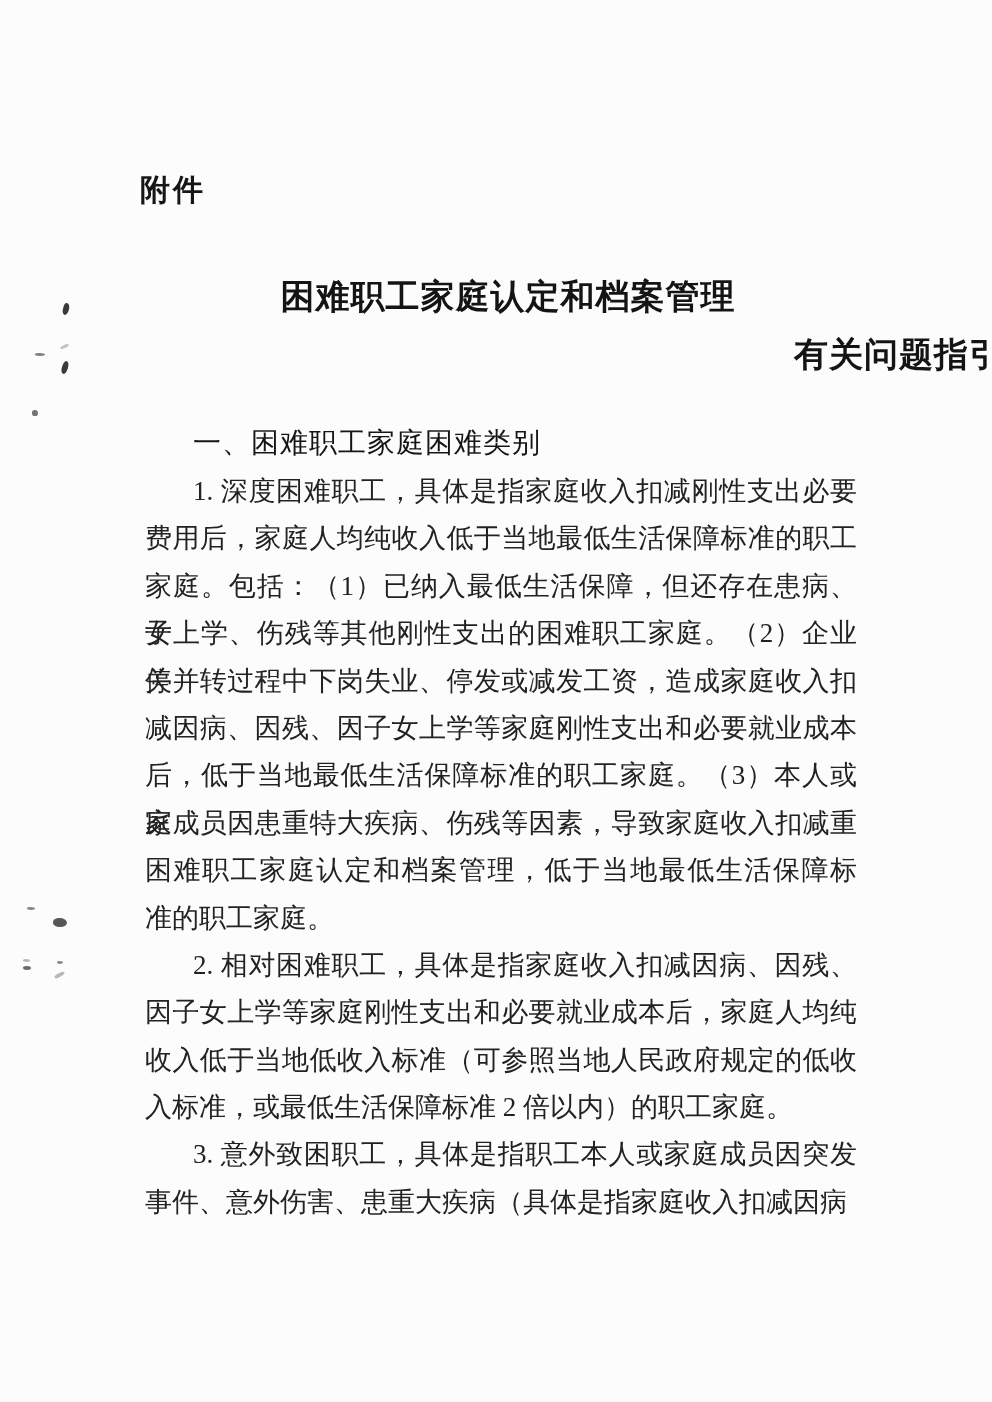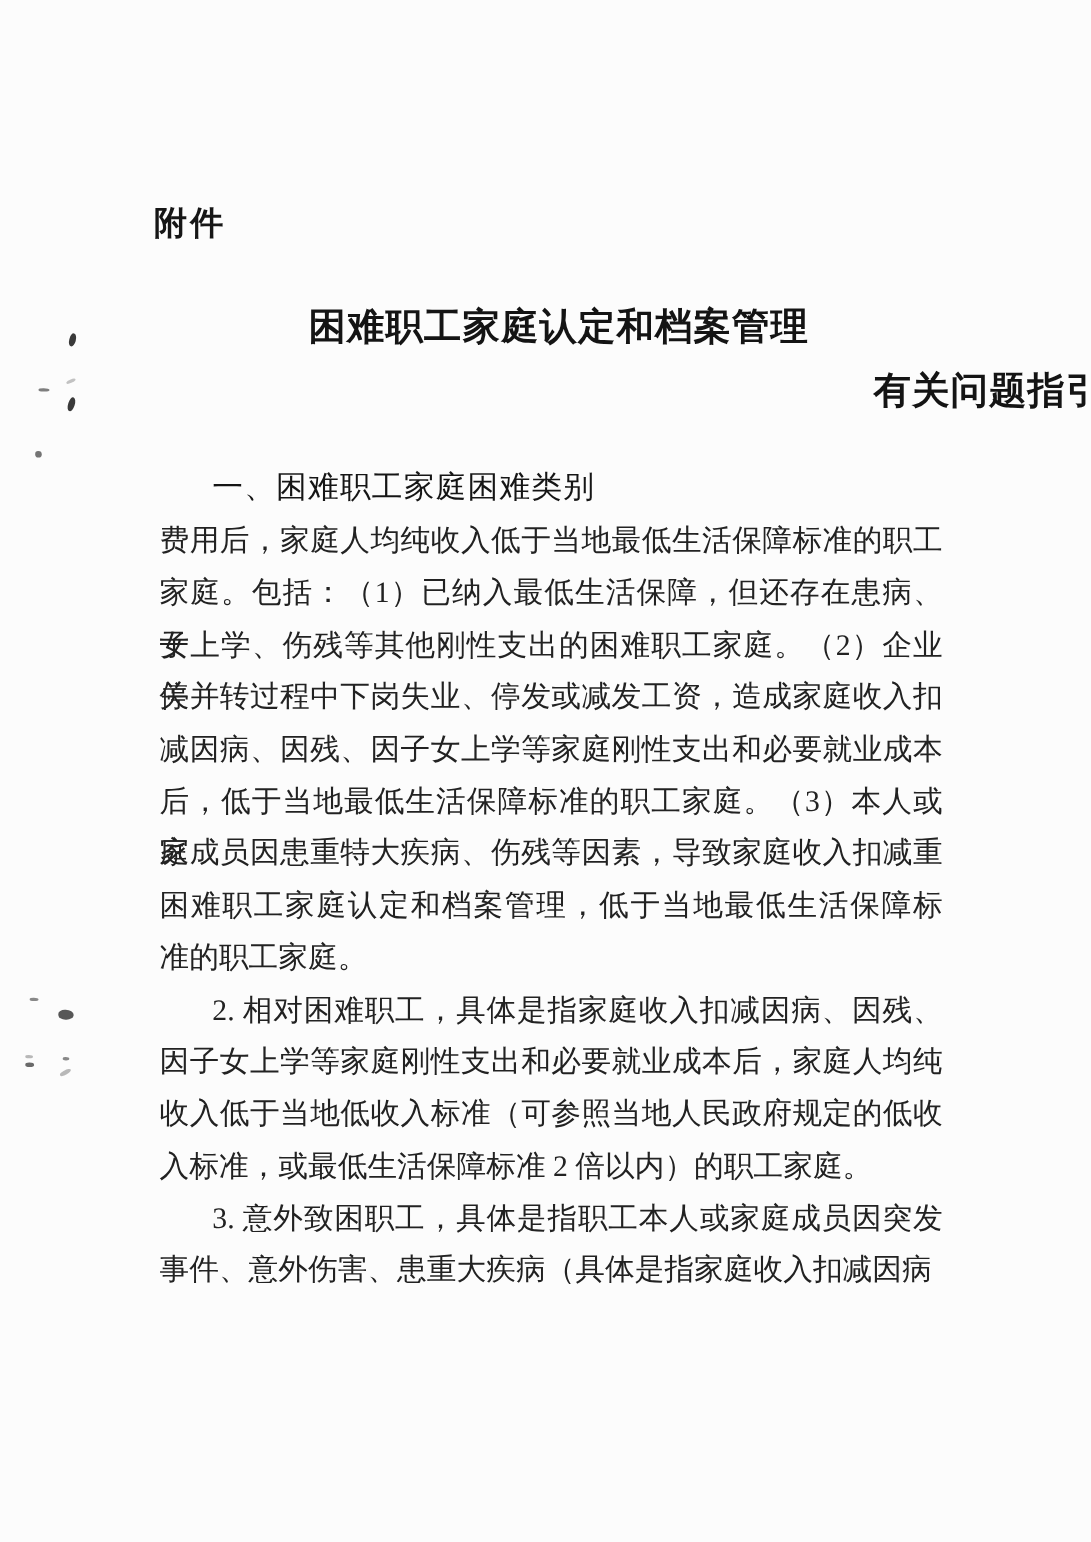--- a/index.html
+++ b/index.html
@@ -18,21 +18,20 @@
   }
   .attachment {
     position: absolute;
     left: 140px;
     top: 170px;
     font-family: "Liberation Sans", "DejaVu Sans", sans-serif;
     font-weight: bold;
     font-size: 30px;
     letter-spacing: 3px;
     color: #161616;
-    margin-top: 13px;
   }
   .title {
     position: absolute;
     left: 0;
     width: 100%;
     margin: 12px;
     text-align: center;
     font-family: "Liberation Sans", "DejaVu Sans", sans-serif;
     font-weight: bold;
     font-size: 34px;
@@ -98,20 +97,21 @@
   </div>
 
   <div class="attachment">附件</div>
 
   <h1 class="title t1">困难职工家庭认定和档案管理</h1>
   <h1 class="title t2">有关问题指引</h1>
 
   <h2 class="heading">一、困难职工家庭困难类别</h2>
 
   <div class="body-text" id="body-text">
+      <div class="line full first">1. 深度困难职工，具体是指家庭收入扣减刚性支出必要</div>
       <div class="line full">费用后，家庭人均纯收入低于当地最低生活保障标准的职工</div>
       <div class="line full">家庭。包括：（1）已纳入最低生活保障，但还存在患病、子</div>
       <div class="line full">女上学、伤残等其他刚性支出的困难职工家庭。（2）企业关</div>
       <div class="line full">停并转过程中下岗失业、停发或减发工资，造成家庭收入扣</div>
       <div class="line full">减因病、因残、因子女上学等家庭刚性支出和必要就业成本</div>
       <div class="line full">后，低于当地最低生活保障标准的职工家庭。（3）本人或家</div>
       <div class="line full">庭成员因患重特大疾病、伤残等因素，导致家庭收入扣减重</div>
       <div class="line full">困难职工家庭认定和档案管理，低于当地最低生活保障标</div>
       <div class="line">准的职工家庭。</div>
       <div class="line full first">2. 相对困难职工，具体是指家庭收入扣减因病、因残、</div>

